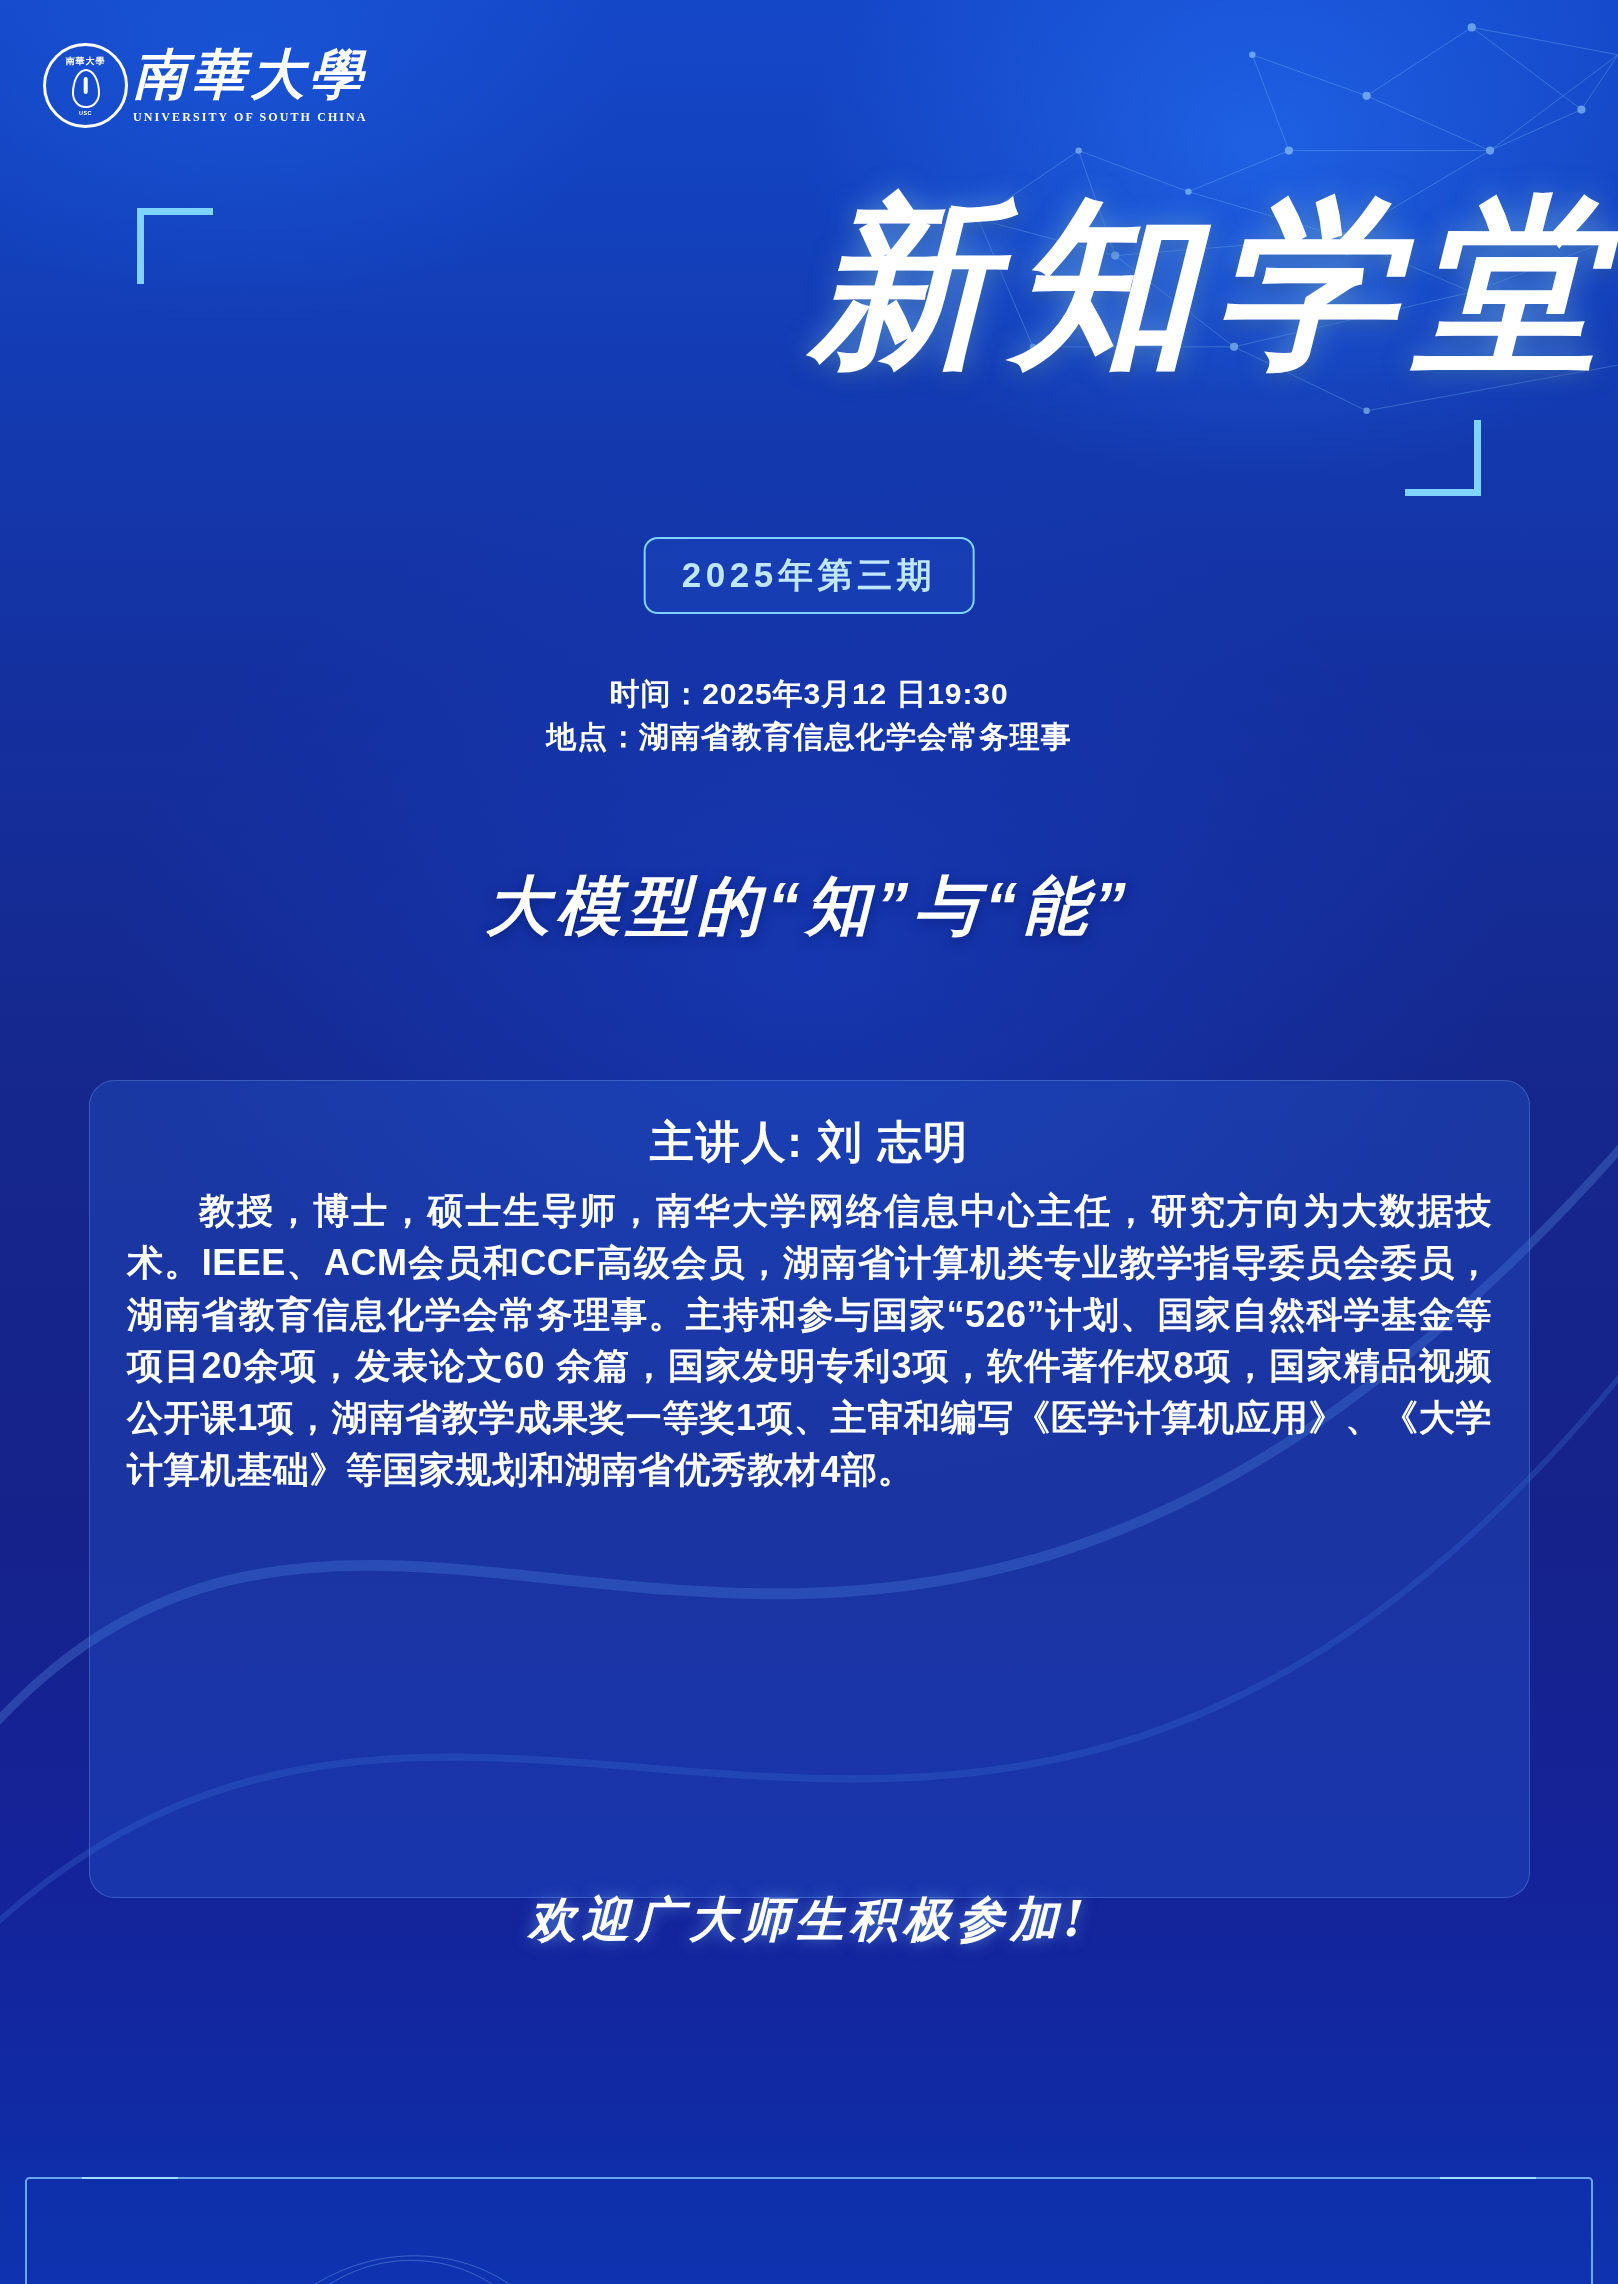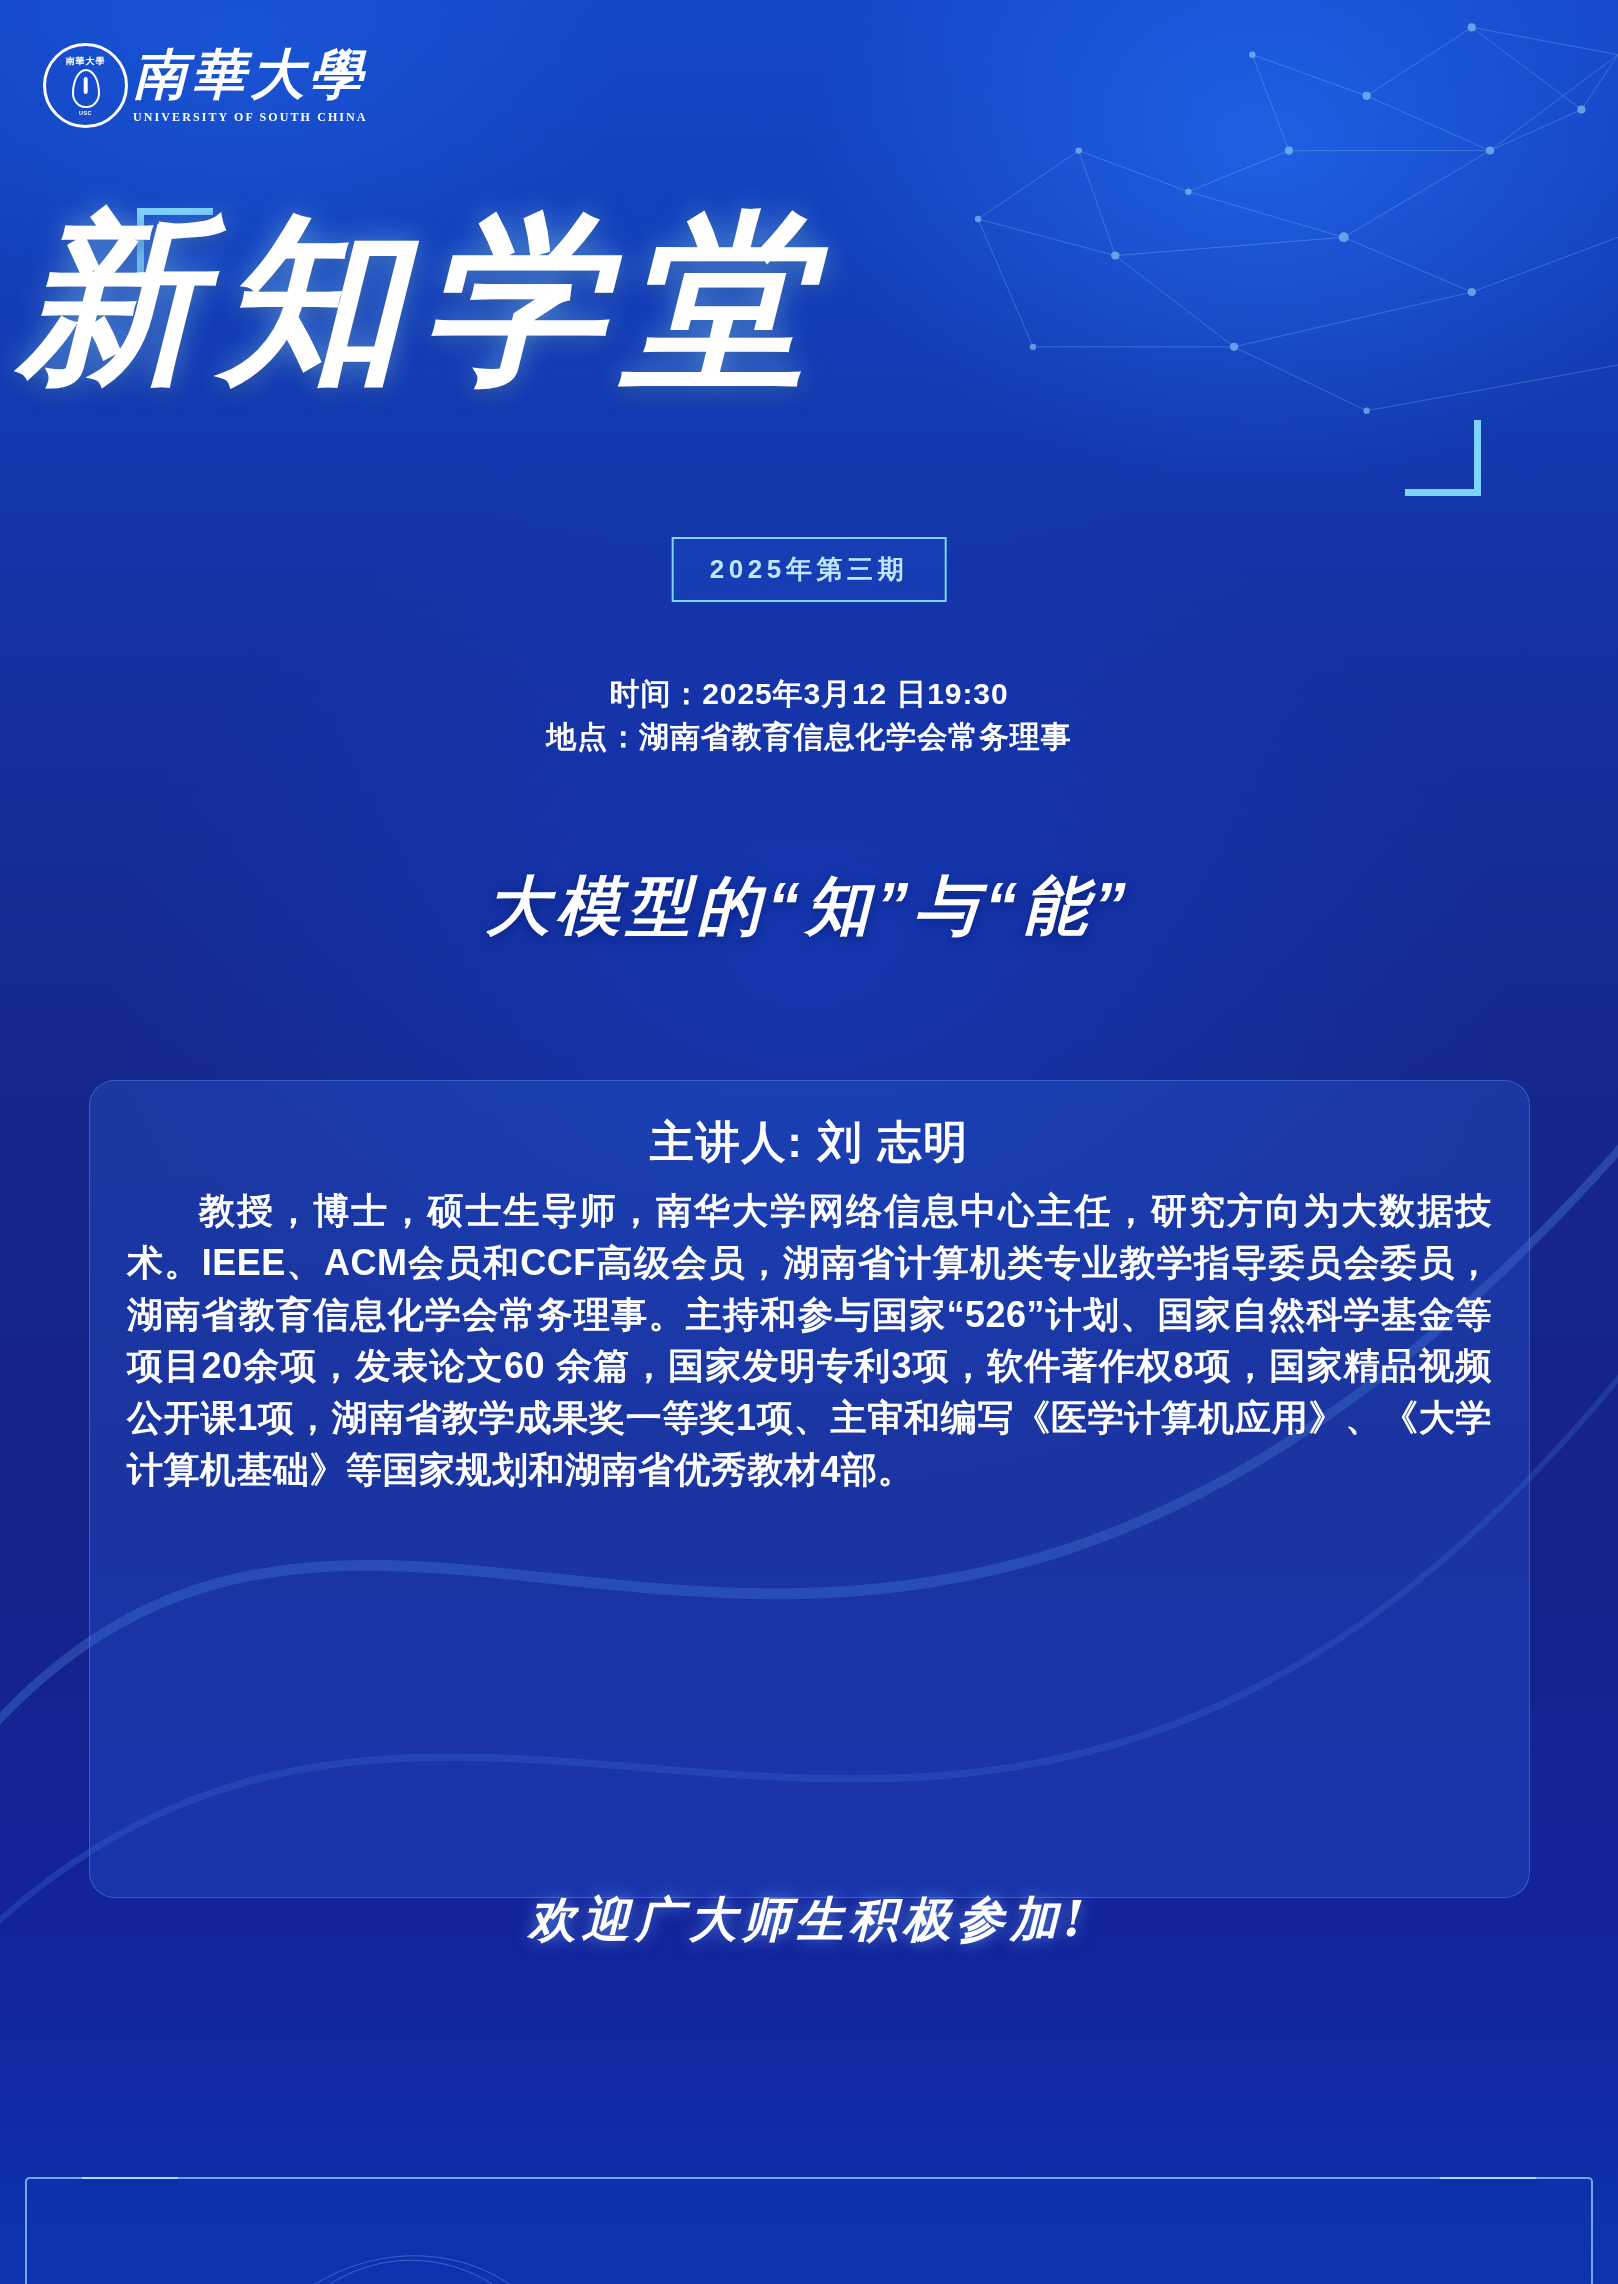--- a/index.html
+++ b/index.html
@@ -104,24 +104,24 @@
     font-size: 12px;
     color: #ffffff;
     letter-spacing: 2.1px;
     font-weight: 700;
     margin-top: 7px;
     font-family: Liberation Serif, serif;
   }
   
   .title-wrap {
     position: absolute;
-    top: 207px;
-    left: 0;
-    width: 100%;
-    text-align: left;
+    top: 191px;
+    left: 0;
+    width: 100%;
+    text-align: right;
   }
   .brush-title {
     font-family: "DejaVu Serif", "Liberation Serif", serif;
     font-size: 183px;
     font-weight: 700;
     font-style: italic;
     color: #ffffff;
     letter-spacing: 19px;
     line-height: 1;
     text-shadow: 0 0 27px rgba(120,190,255,0.65), 0 4.6px 18px rgba(0,20,90,0.55);
@@ -144,24 +144,24 @@
     border-right: 7.3px solid #7fd4ff;
     border-bottom: 7.3px solid #7fd4ff;
   }
   .issue-badge {
     position: absolute;
     top: 537px;
     left: 50%;
     transform: translateX(-50%);
     padding: 12.8px 36px;
     border: 2.3px solid #7fd4ff;
-    border-radius: 0;
+    border-radius: 14px;
     background: rgba(26,70,190,0.45);
     color: #bfe6ff;
-    font-size: 26px;
+    font-size: 35px;
     font-weight: 700;
     letter-spacing: 4.6px;
     white-space: nowrap;
   }
   
   .meta {
     position: absolute;
     top: 673px;
     left: 0;
     width: 100%;

